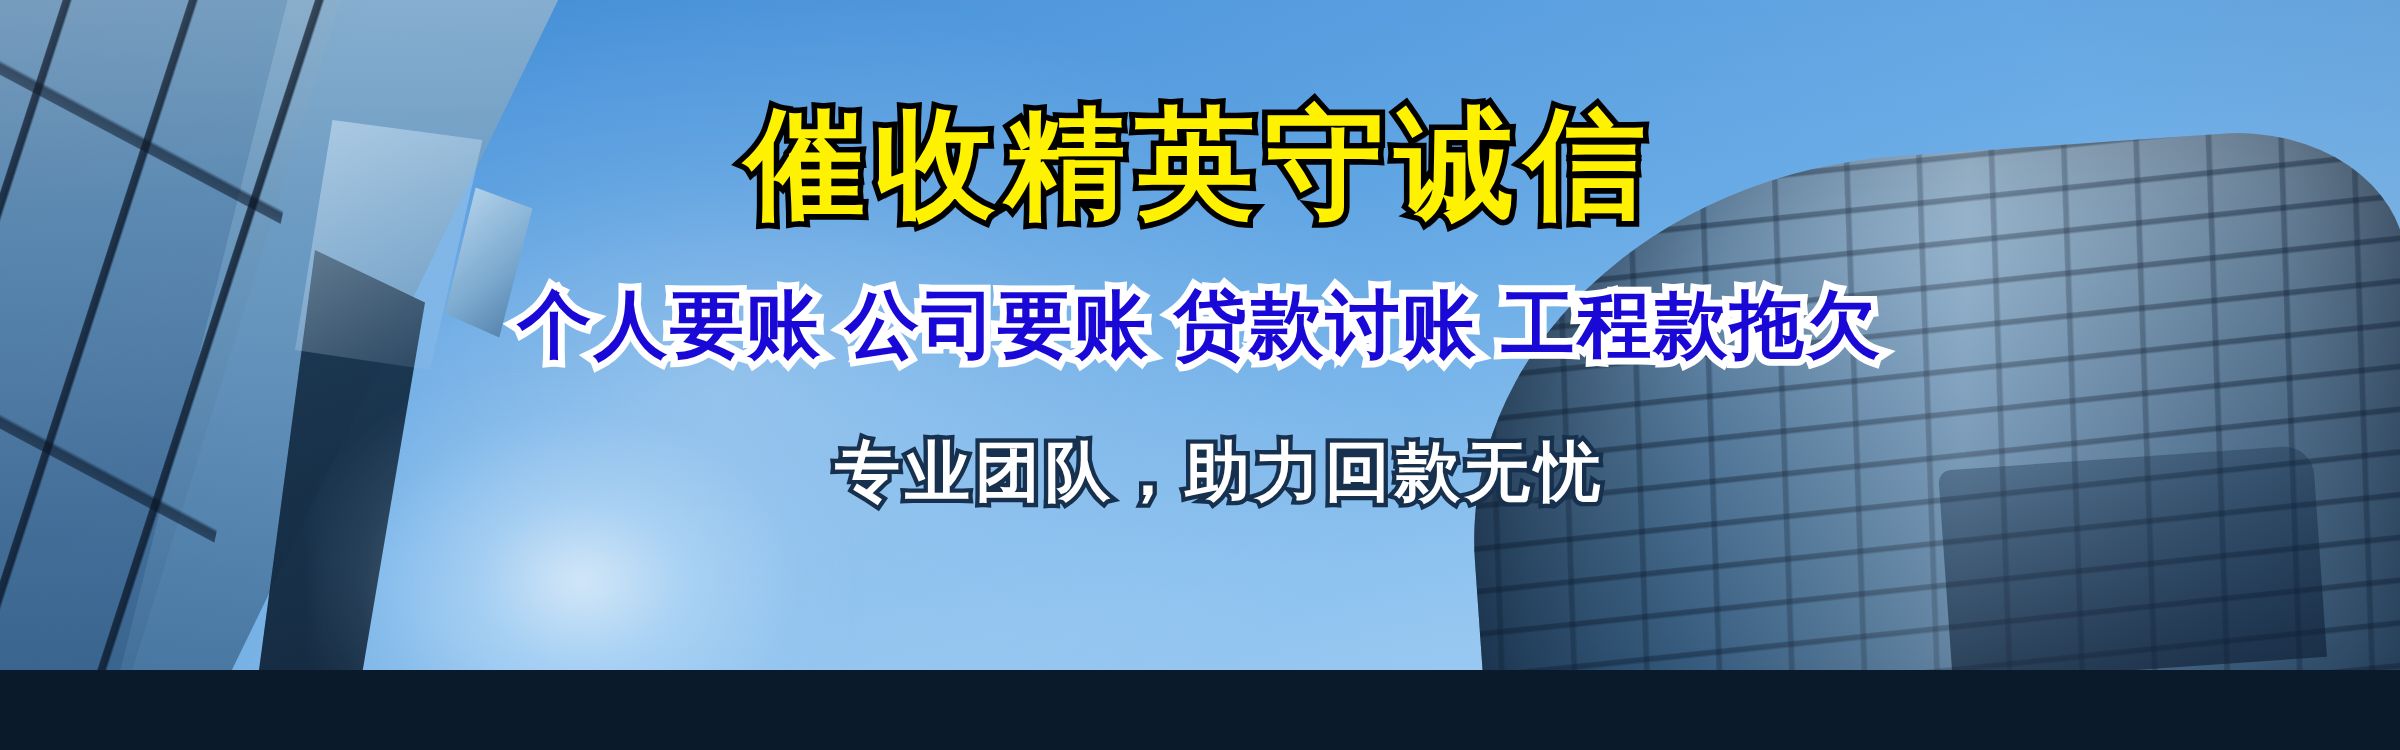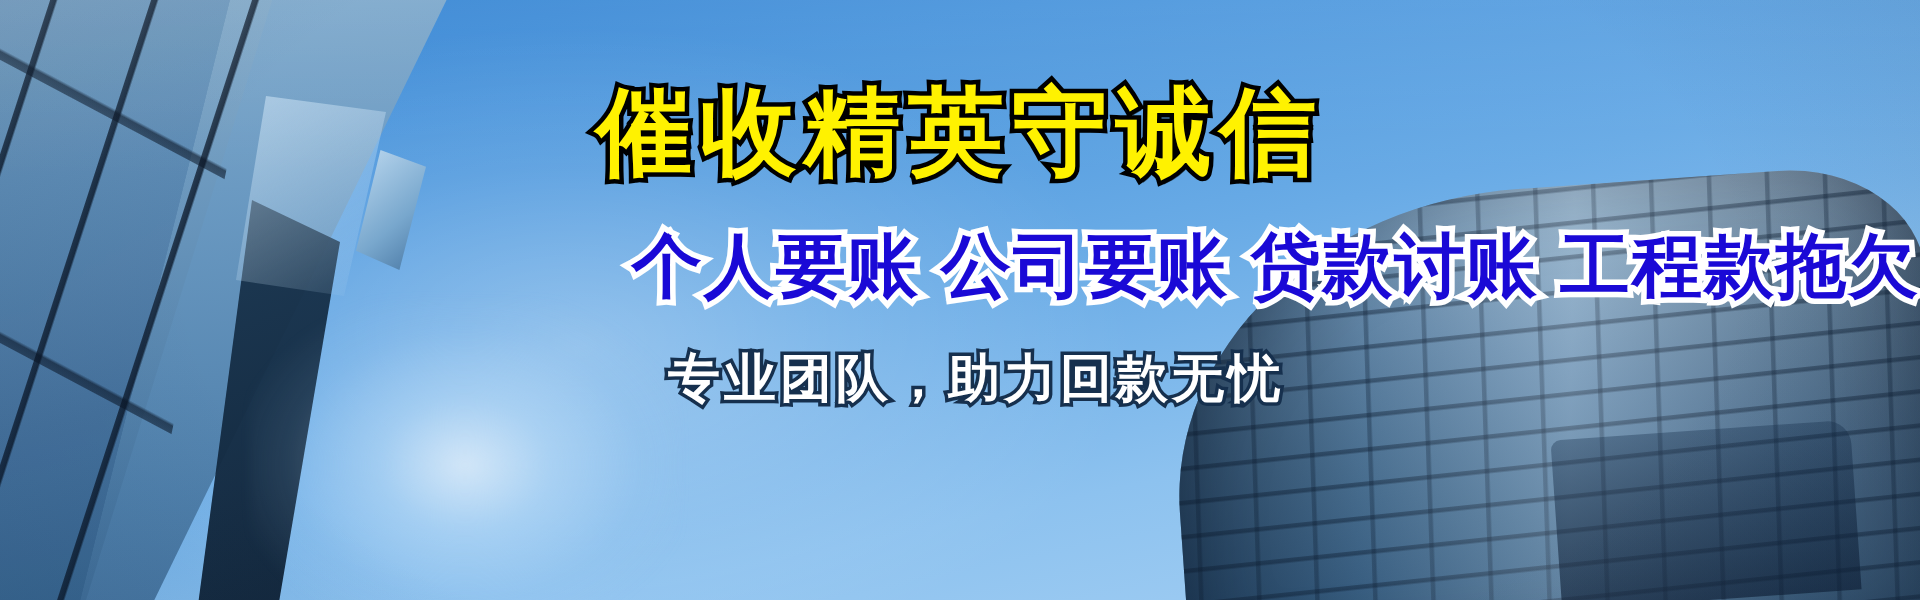--- a/index.html
+++ b/index.html
@@ -3,21 +3,21 @@
 <meta charset="utf-8">
 <style>
   html, body {
     margin: 0;
     padding: 0;
     background: #0b1a2b;
   }
   #banner {
     position: relative;
     width: 1920px;
-    height: 600px;
+    height: 536px;
     overflow: hidden;
     font-family: "Liberation Sans", "DejaVu Sans", sans-serif;
     
     background:
       radial-gradient(ellipse 900px 520px at 30% 58%, rgba(255,255,255,0.30) 0%, rgba(255,255,255,0.10) 35%, rgba(255,255,255,0) 62%),
       linear-gradient(168deg, #2f7fd0 0%, #4a95dc 22%, #69abe6 48%, #8dc2ef 72%, #a9d2f4 100%);
   }
 
   
 
@@ -244,22 +244,22 @@
       3px 4px 0 rgba(0,0,0,0.55);
     line-height: 1.05;
     white-space: nowrap;
   }
 
   .subline {
     position: absolute;
     top: 228px;
     left: 0;
     right: 0;
-    text-align: right;
-    font-size: 70px;
+    text-align: center;
+    font-size: 59px;
     font-weight: 700;
     letter-spacing: 2px;
     color: #1A09D6;
     -webkit-text-stroke: 11px #FFFFFF;
     paint-order: stroke fill;
     line-height: 1.1;
     white-space: nowrap;
   }
 
   .tagline {

